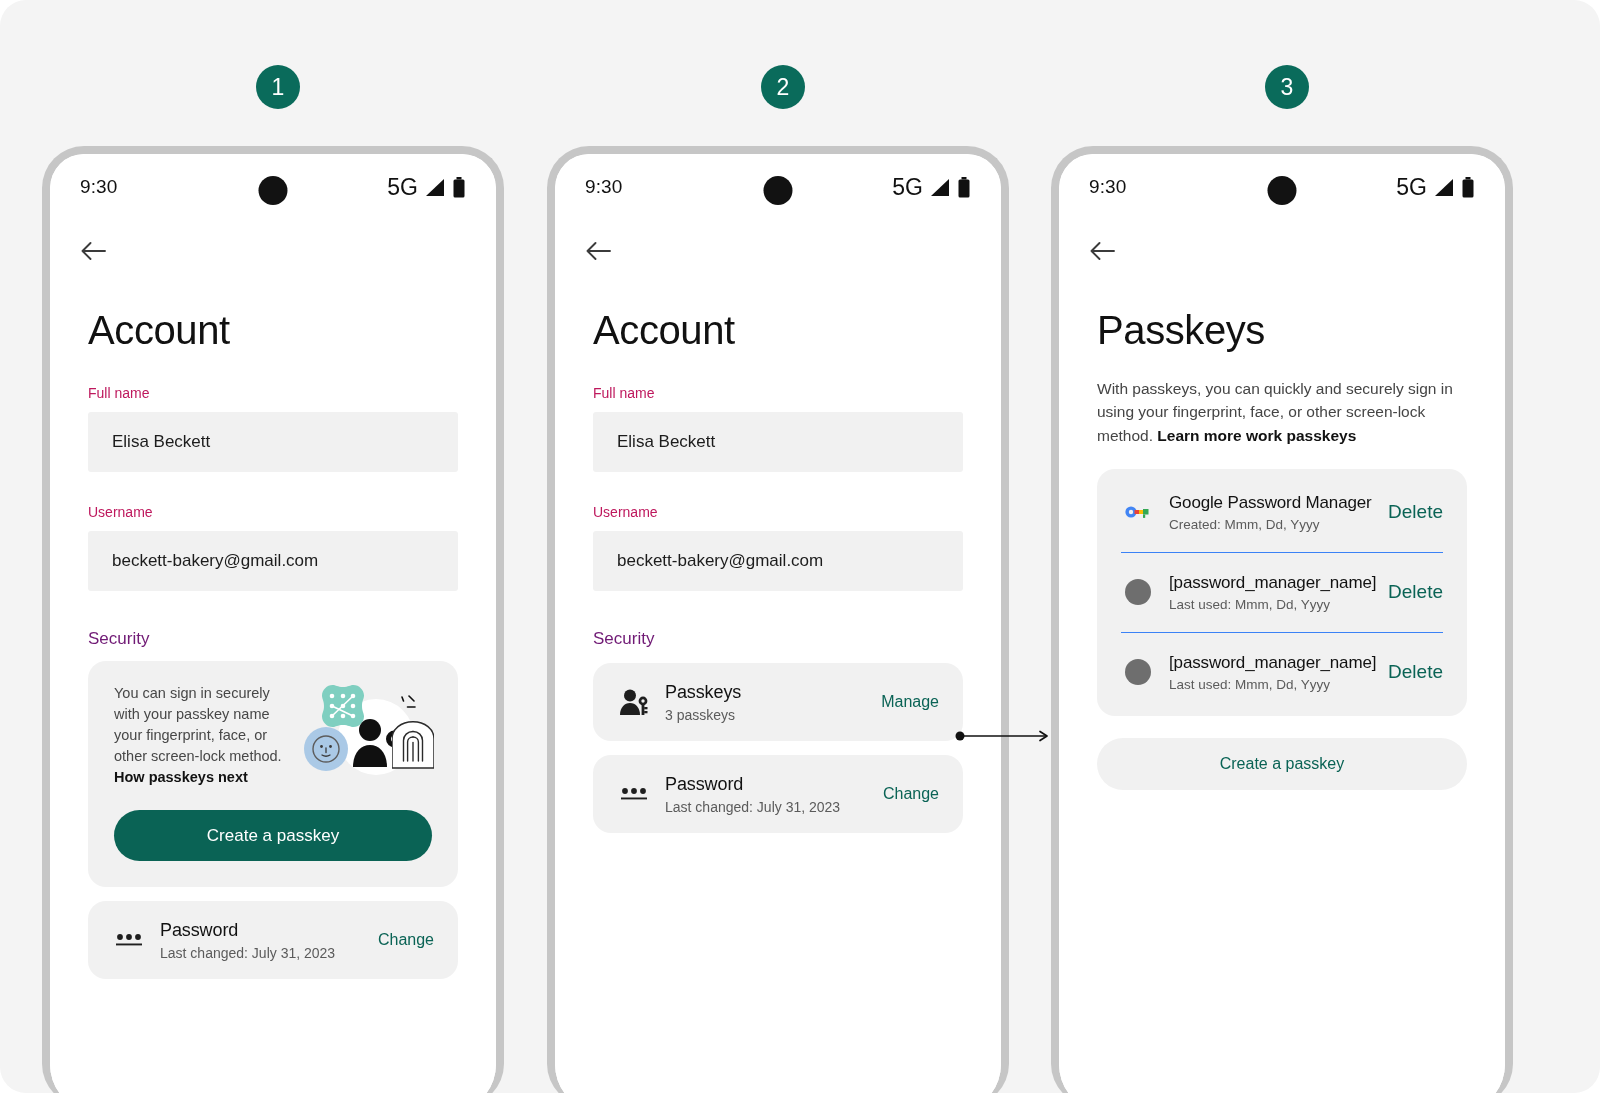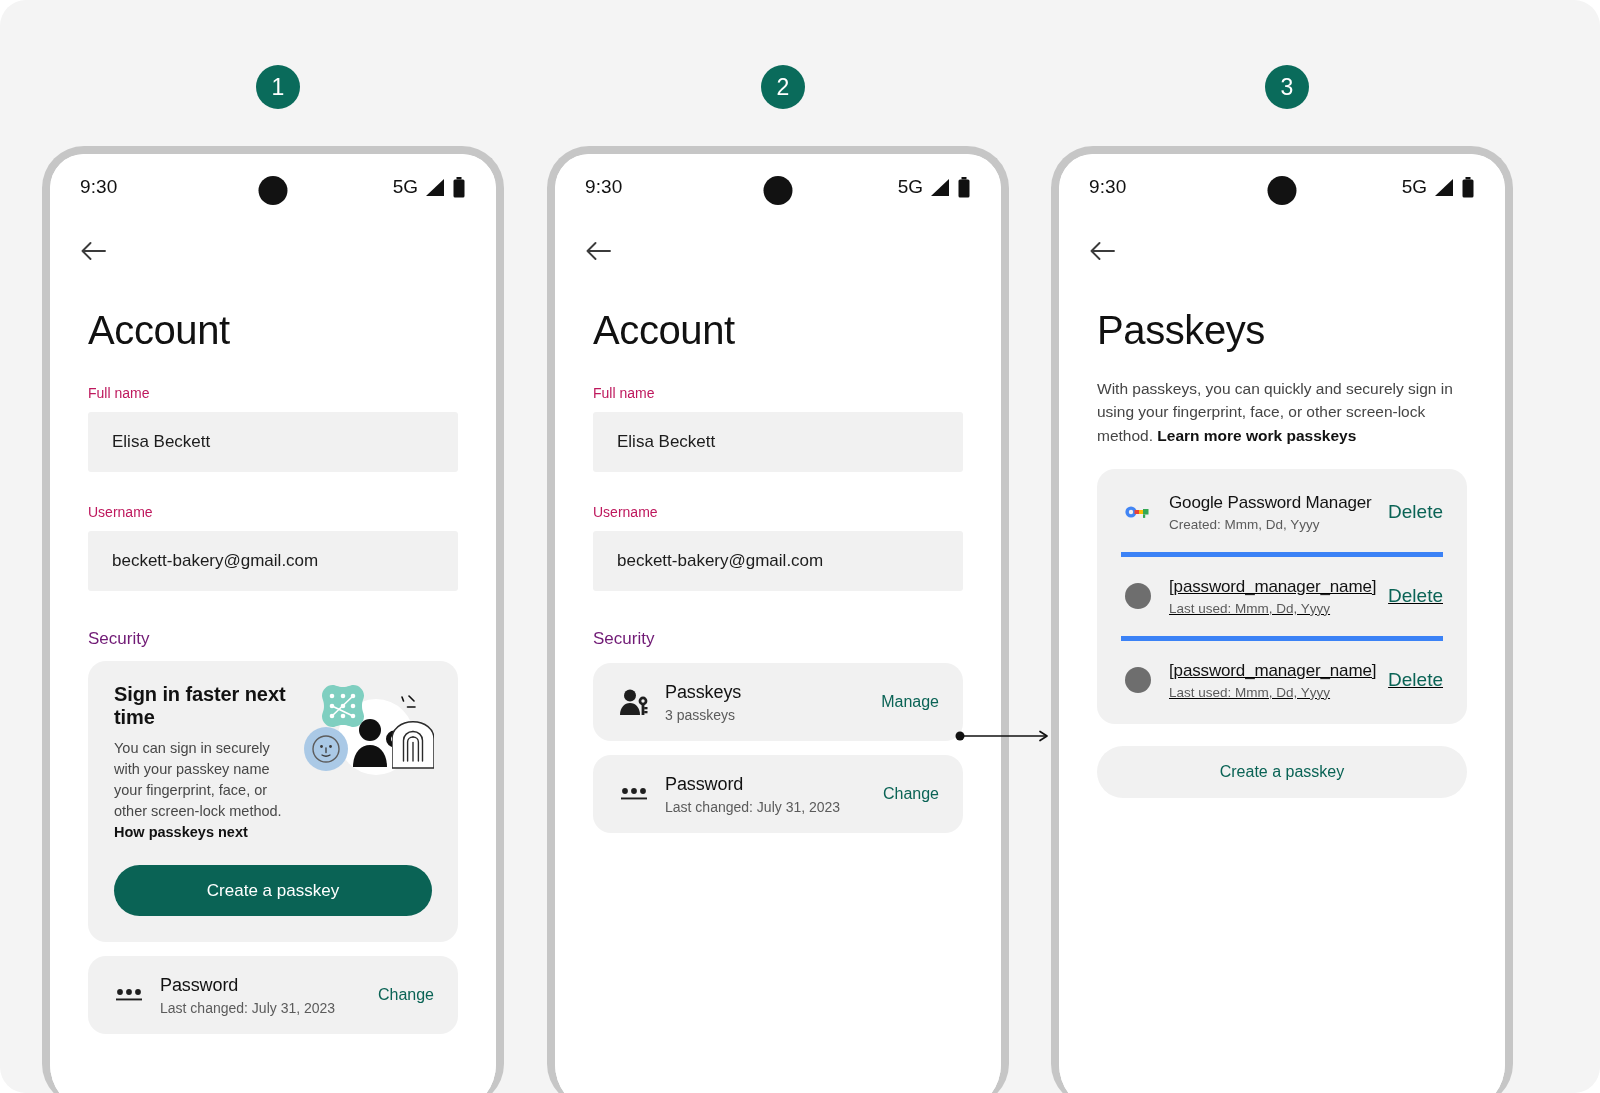--- a/index.html
+++ b/index.html
@@ -71,21 +71,21 @@
     left: 50%; top: 22px;
     transform: translateX(-50%);
     width: 29px; height: 29px;
     border-radius: 50%;
     background: #121212;
   }
   .sb-right {
     margin-left: auto;
     display: flex; align-items: center; gap: 6px;
   }
-  .sb-5g { font-size: 19px; color: #111; font-weight: 500; }
+  .sb-5g { font-size: 23px; color: #111; font-weight: 500; }
   .sb-signal { display: block; }
   .sb-battery { display: block; }
 
   
   .appbar { height: 62px; display: flex; align-items: center; padding: 0 26px; }
   .back-btn {
     width: 34px; height: 34px;
     display: flex; align-items: center; justify-content: center;
     cursor: pointer;
   }
@@ -250,21 +250,21 @@
     background: #f1f1f1;
     border-radius: 18px;
     margin-top: 22px;
     padding: 4px 24px;
   }
   .pk-row {
     display: flex;
     align-items: center;
     padding: 20px 0;
   }
-  .pk-row + .pk-row { border-top: 5px solid #3b82f6; text-decoration: underline; }
+  .pk-row + .pk-row { border-top: 1px solid #3b82f6; }
   .pk-icon {
     width: 34px; flex-shrink: 0;
     display: flex; align-items: center; justify-content: center;
     margin-right: 14px;
   }
   .pk-dot {
     width: 26px; height: 26px;
     border-radius: 50%;
     background: #6e6e6e;
     display: block;
@@ -357,21 +357,20 @@
         <div class="input-box">Elisa Beckett</div>
 
         <div class="field-label">Username</div>
         <div class="input-box">beckett-bakery@gmail.com</div>
 
         <div class="section-label">Security</div>
 
         <div class="promo-card">
           <div class="promo-top">
             <div class="promo-text">
-              <div class="promo-title">Sign in faster next time</div>
               <div class="promo-body"><span>You can sign in securely with your passkey name your fingerprint, face, or other screen-lock method. </span><b>How passkeys next</b></div>
             </div>
 
             <div class="promo-art">
               <div class="art-halo"></div>
 
               <svg class="art-pattern" viewBox="0 0 42 42">
                 <path d="M10.5 0 C5 0 0 5 0 10.5 C0 14 2 15.5 2 21 C2 26.5 0 28 0 31.5 C0 37 5 42 10.5 42 C14 42 15.5 40 21 40 C26.5 40 28 42 31.5 42 C37 42 42 37 42 31.5 C42 28 40 26.5 40 21 C40 15.5 42 14 42 10.5 C42 5 37 0 31.5 0 C28 0 26.5 2 21 2 C15.5 2 14 0 10.5 0 Z" fill="#7fcfc0"></path>
                 <path d="M10 31 L31 11" stroke="#ffffff" stroke-width="1.6" fill="none"></path>
                 <path d="M10 21 L31 31" stroke="#ffffff" stroke-width="1.6" fill="none"></path>

